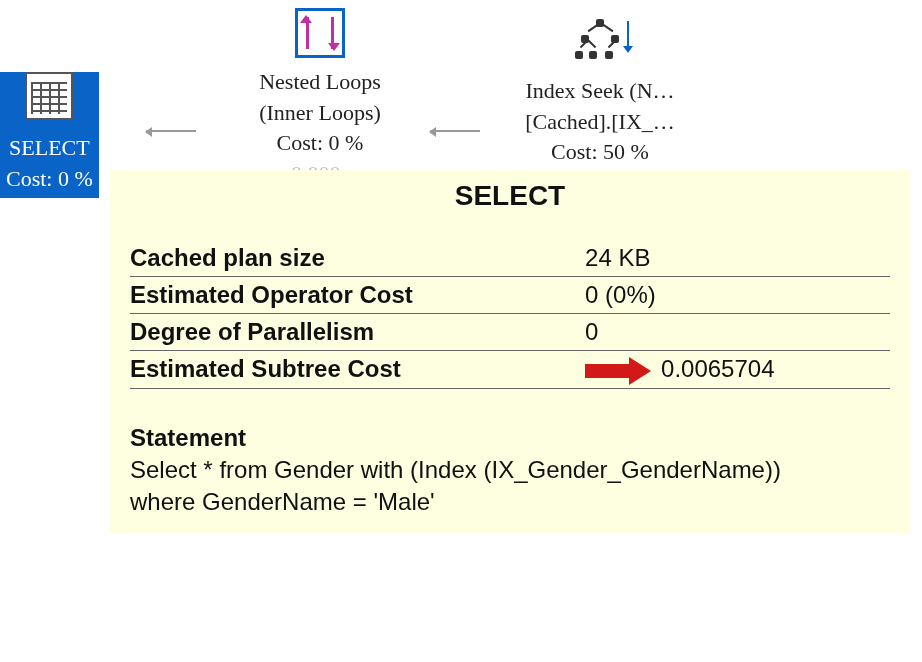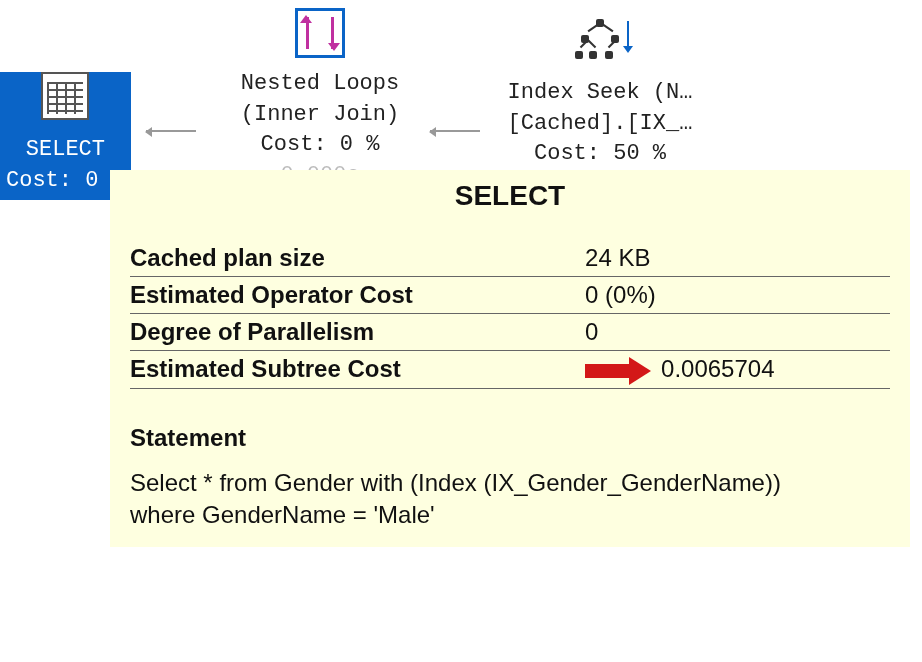--- a/index.html
+++ b/index.html
@@ -7,21 +7,21 @@
     font-family: "Segoe UI", Arial, sans-serif;
     background: #fff;
     width: 922px;
     height: 662px;
     position: relative;
     overflow: hidden;
   }
   .plan-node {
     position: absolute;
     text-align: center;
-    font-family: Liberation Mono, monospace;
+    font-family: Liberation Serif, serif;
     font-size: 22px;
     color: #222;
     line-height: 1.4;
   }
   .select-node {
     left: 0;
     top: 72px;
   }
   .select-icon {
     width: 48px;
@@ -145,21 +145,21 @@
     border-collapse: collapse;
     margin-bottom: 35px;
   }
   .tooltip td {
     border-bottom: 1px solid #666;
     padding: 4px 0;
     vertical-align: middle;
   }
   .tooltip td.k { font-weight: 700; text-align: left; }
   .tooltip td.v { text-align: left; font-weight: 400; position: relative; white-space: nowrap; }
-  .stmt-label { font-weight: 700; margin-bottom: 15px; }
+  .stmt-label { font-weight: 700; margin-bottom: 2px; }
   .stmt-body { font-weight: 400; line-height: 1.35; }
 
   .red-arrow {
     display: inline-block;
     width: 70px; height: 26px;
     position: relative;
     vertical-align: middle;
     margin-right: 6px;
   }
   .red-arrow .shaft {
@@ -183,21 +183,21 @@
   <div class="select-selected">
     <span class="select-icon"></span><br>
     <span>SELECT</span><br>
     <span>Cost: 0 %</span>
   </div>
 </div>
 
 <div class="plan-node nested-node">
   <span class="nl-icon"><span class="up"></span><span class="dn"></span></span><br>
   <span>Nested Loops</span><br>
-  <span>(Inner Join)</span><br>
+  <span>(Inner Loops)</span><br>
   <span>Cost: 0 %</span><br>
   <span style="opacity:.3">0.000s</span>
 </div>
 
 <div class="plan-node seek-node">
   <span class="seek-icon">
     <span class="tree">
       <span class="node n1"></span>
         <span class="node n2"></span>
         <span class="node n3"></span>

